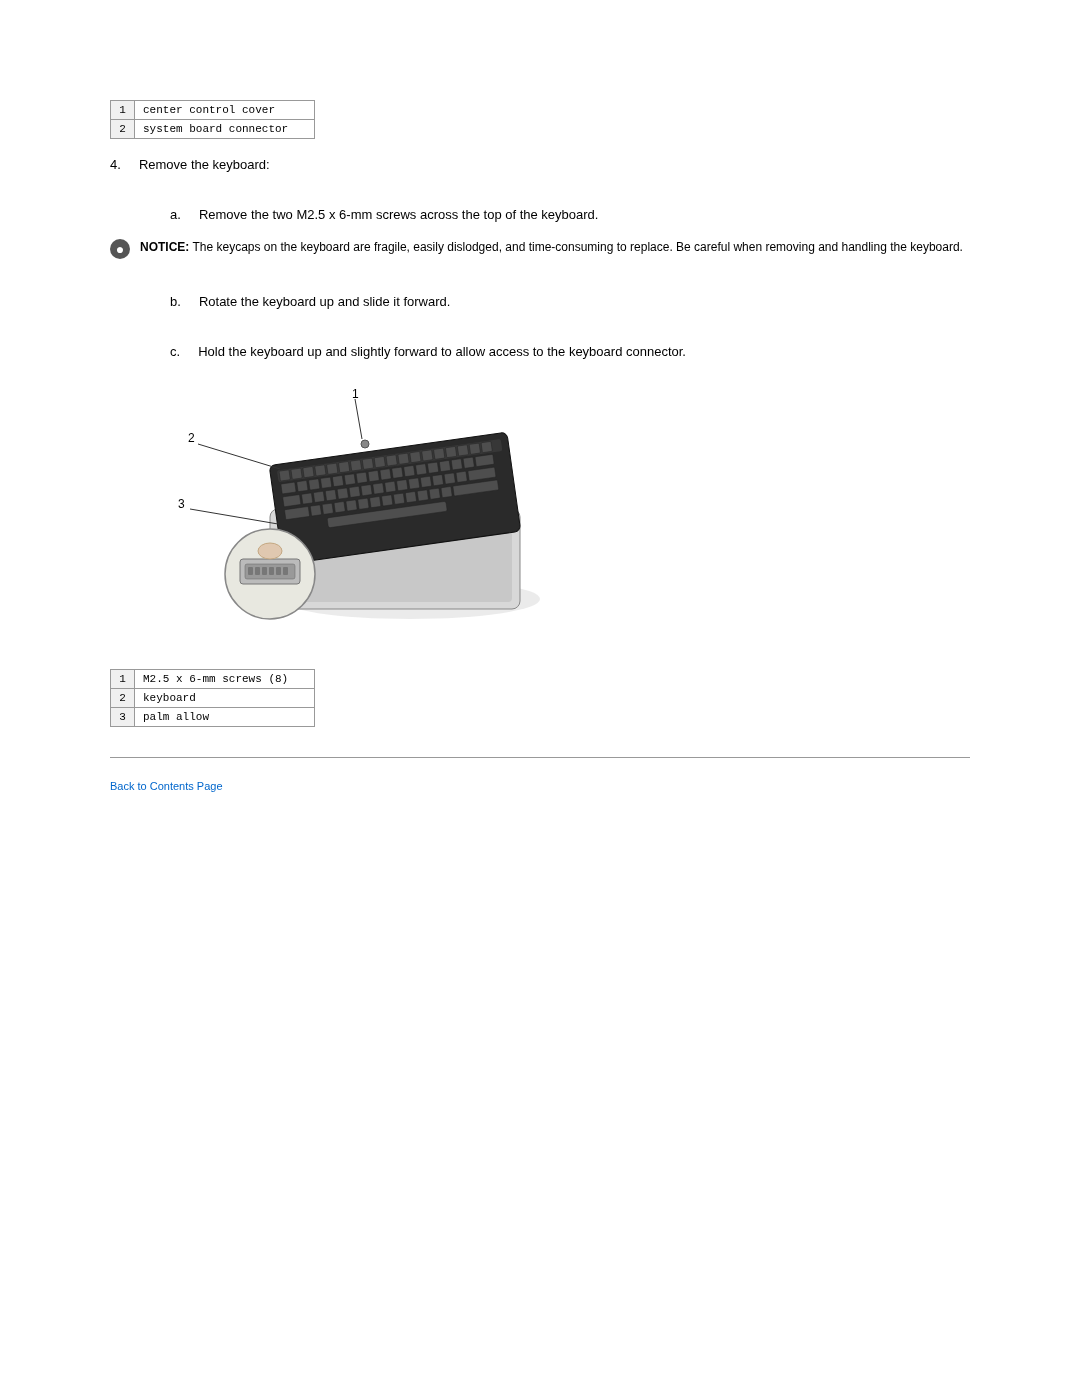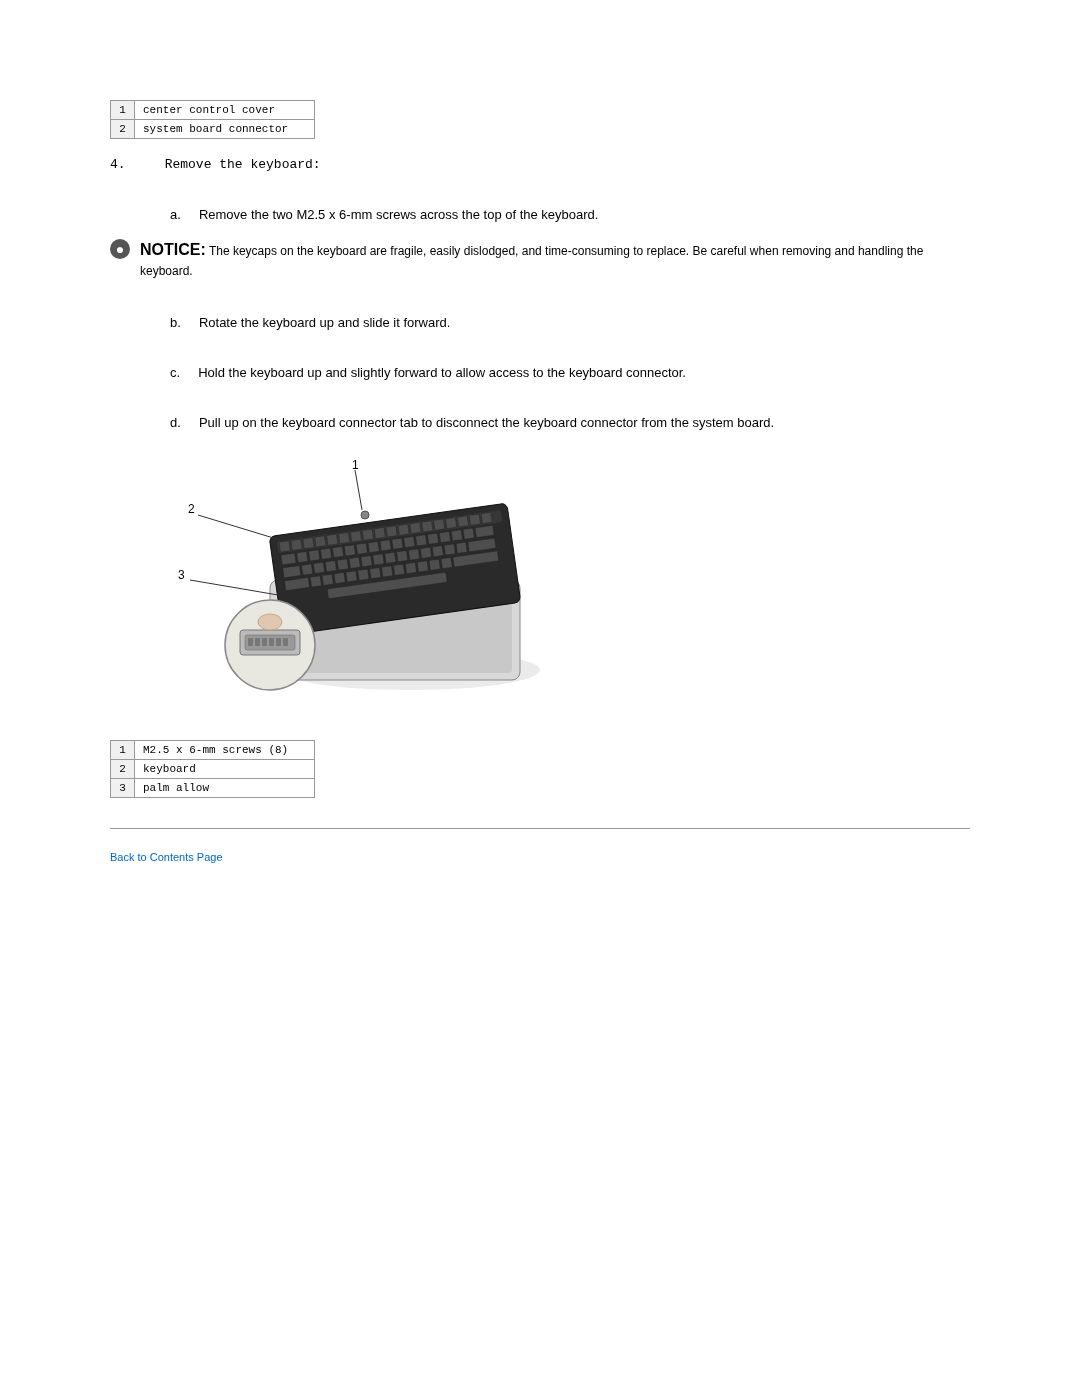--- a/index.html
+++ b/index.html
@@ -39,21 +39,20 @@
     .parts-table td:last-child {
       width: 180px;
     }
 
     .step-4 {
       margin-bottom: 12px;
     }
 
     .step-label {
       margin-bottom: 18px;
-      font-family: Liberation Mono, monospace;
     }
 
     .sub-step {
       margin-left: 60px;
       margin-bottom: 8px;
       margin-top: 35px;
     }
 
     .notice-box {
       display: flex;
@@ -77,21 +76,21 @@
       margin-top: 1px;
     }
 
     .notice-text {
       font-size: 12px;
       line-height: 1.5;
     }
 
     .notice-keyword {
       font-weight: bold;
-      font-size: 16px;
+      font-size: 12px;
     }
 
     .keyboard-image-container {
       position: relative;
       width: 380px;
       height: 260px;
       margin: 20px 0 20px 60px;
     }
 
     .bottom-table-section {
@@ -156,25 +155,20 @@
     &nbsp;&nbsp;&nbsp;
     <span>Rotate the keyboard up and slide it forward.</span>
   </div>
 
   <div class="sub-step">
     <span>c.</span>
     &nbsp;&nbsp;&nbsp;
     <span>Hold the keyboard up and slightly forward to allow access to the keyboard connector.</span>
   </div>
 
-  <div class="sub-step">
-    <span>d.</span>
-    &nbsp;&nbsp;&nbsp;
-    <span>Pull up on the keyboard connector tab to disconnect the keyboard connector from the system board.</span>
-  </div>
 </div>
 
 
 <div class="keyboard-image-container">
 
   <div style="position:absolute; top:8px; left:182px; font-size:12px;">1</div>
   <div style="position:absolute; top:52px; left:18px; font-size:12px;">2</div>
   <div style="position:absolute; top:118px; left:8px; font-size:12px;">3</div>
 
   <svg width="370" height="250" viewBox="0 0 370 250" style="position:absolute; top:0; left:0;">

